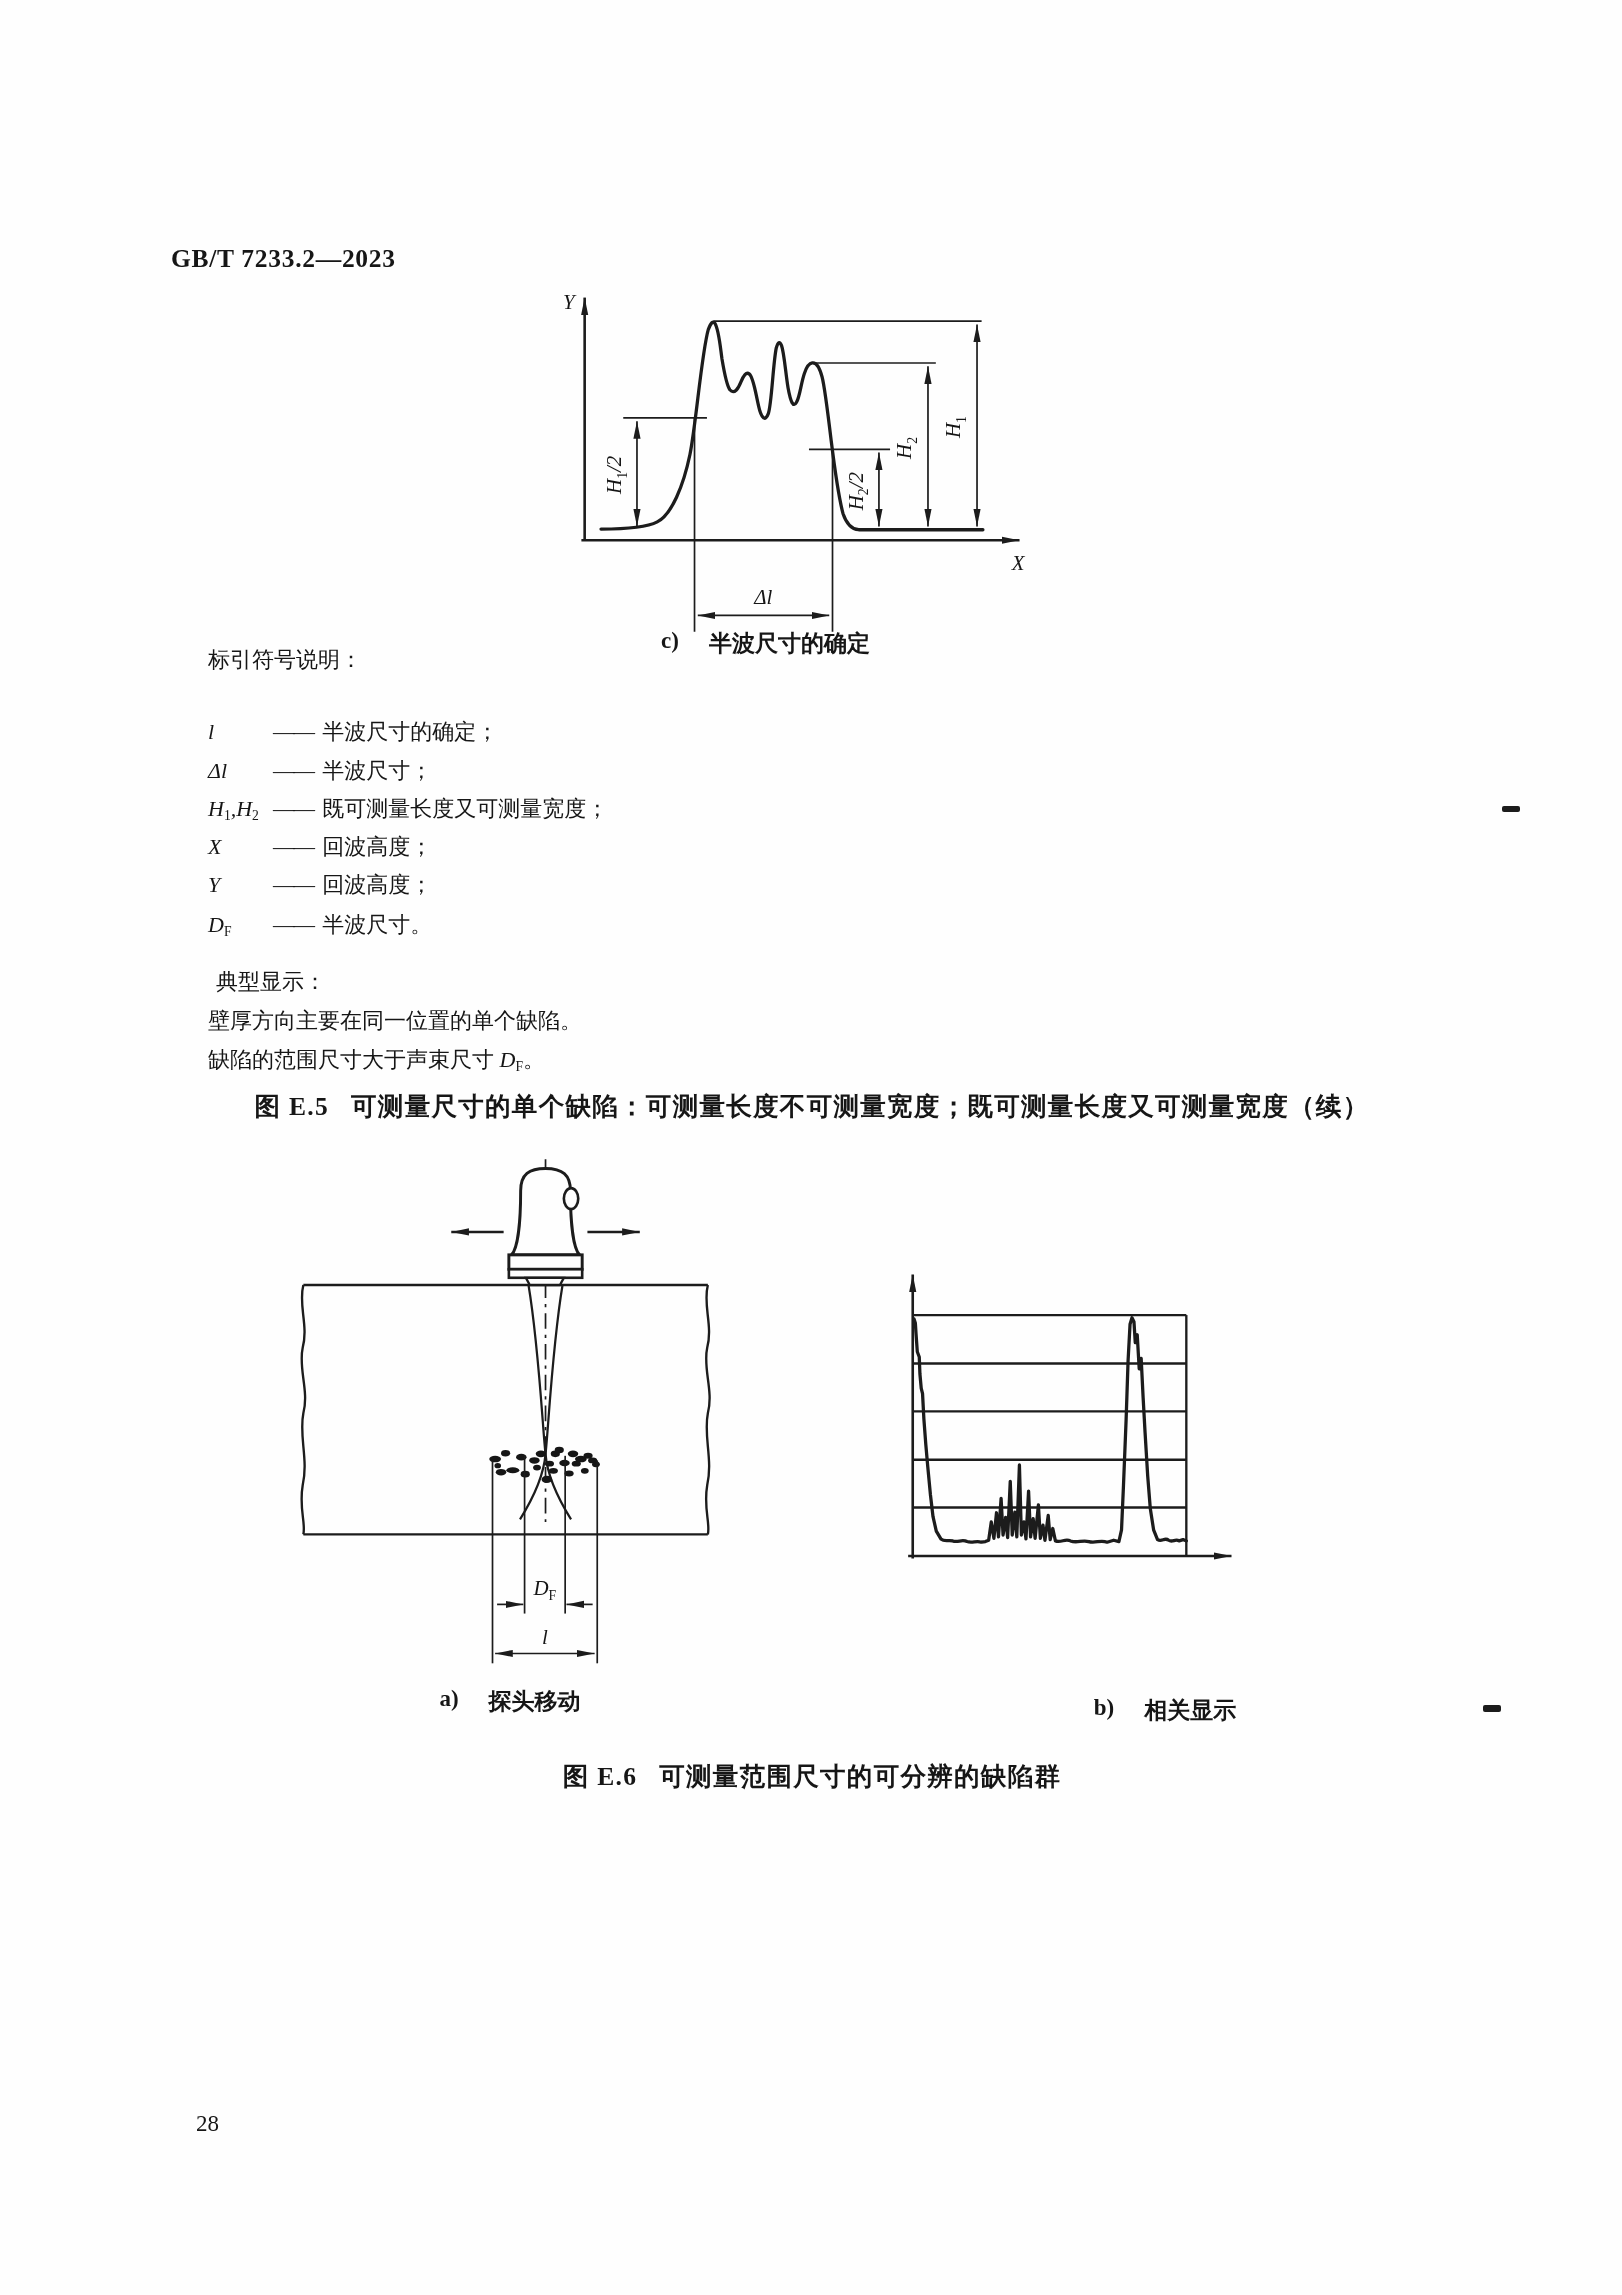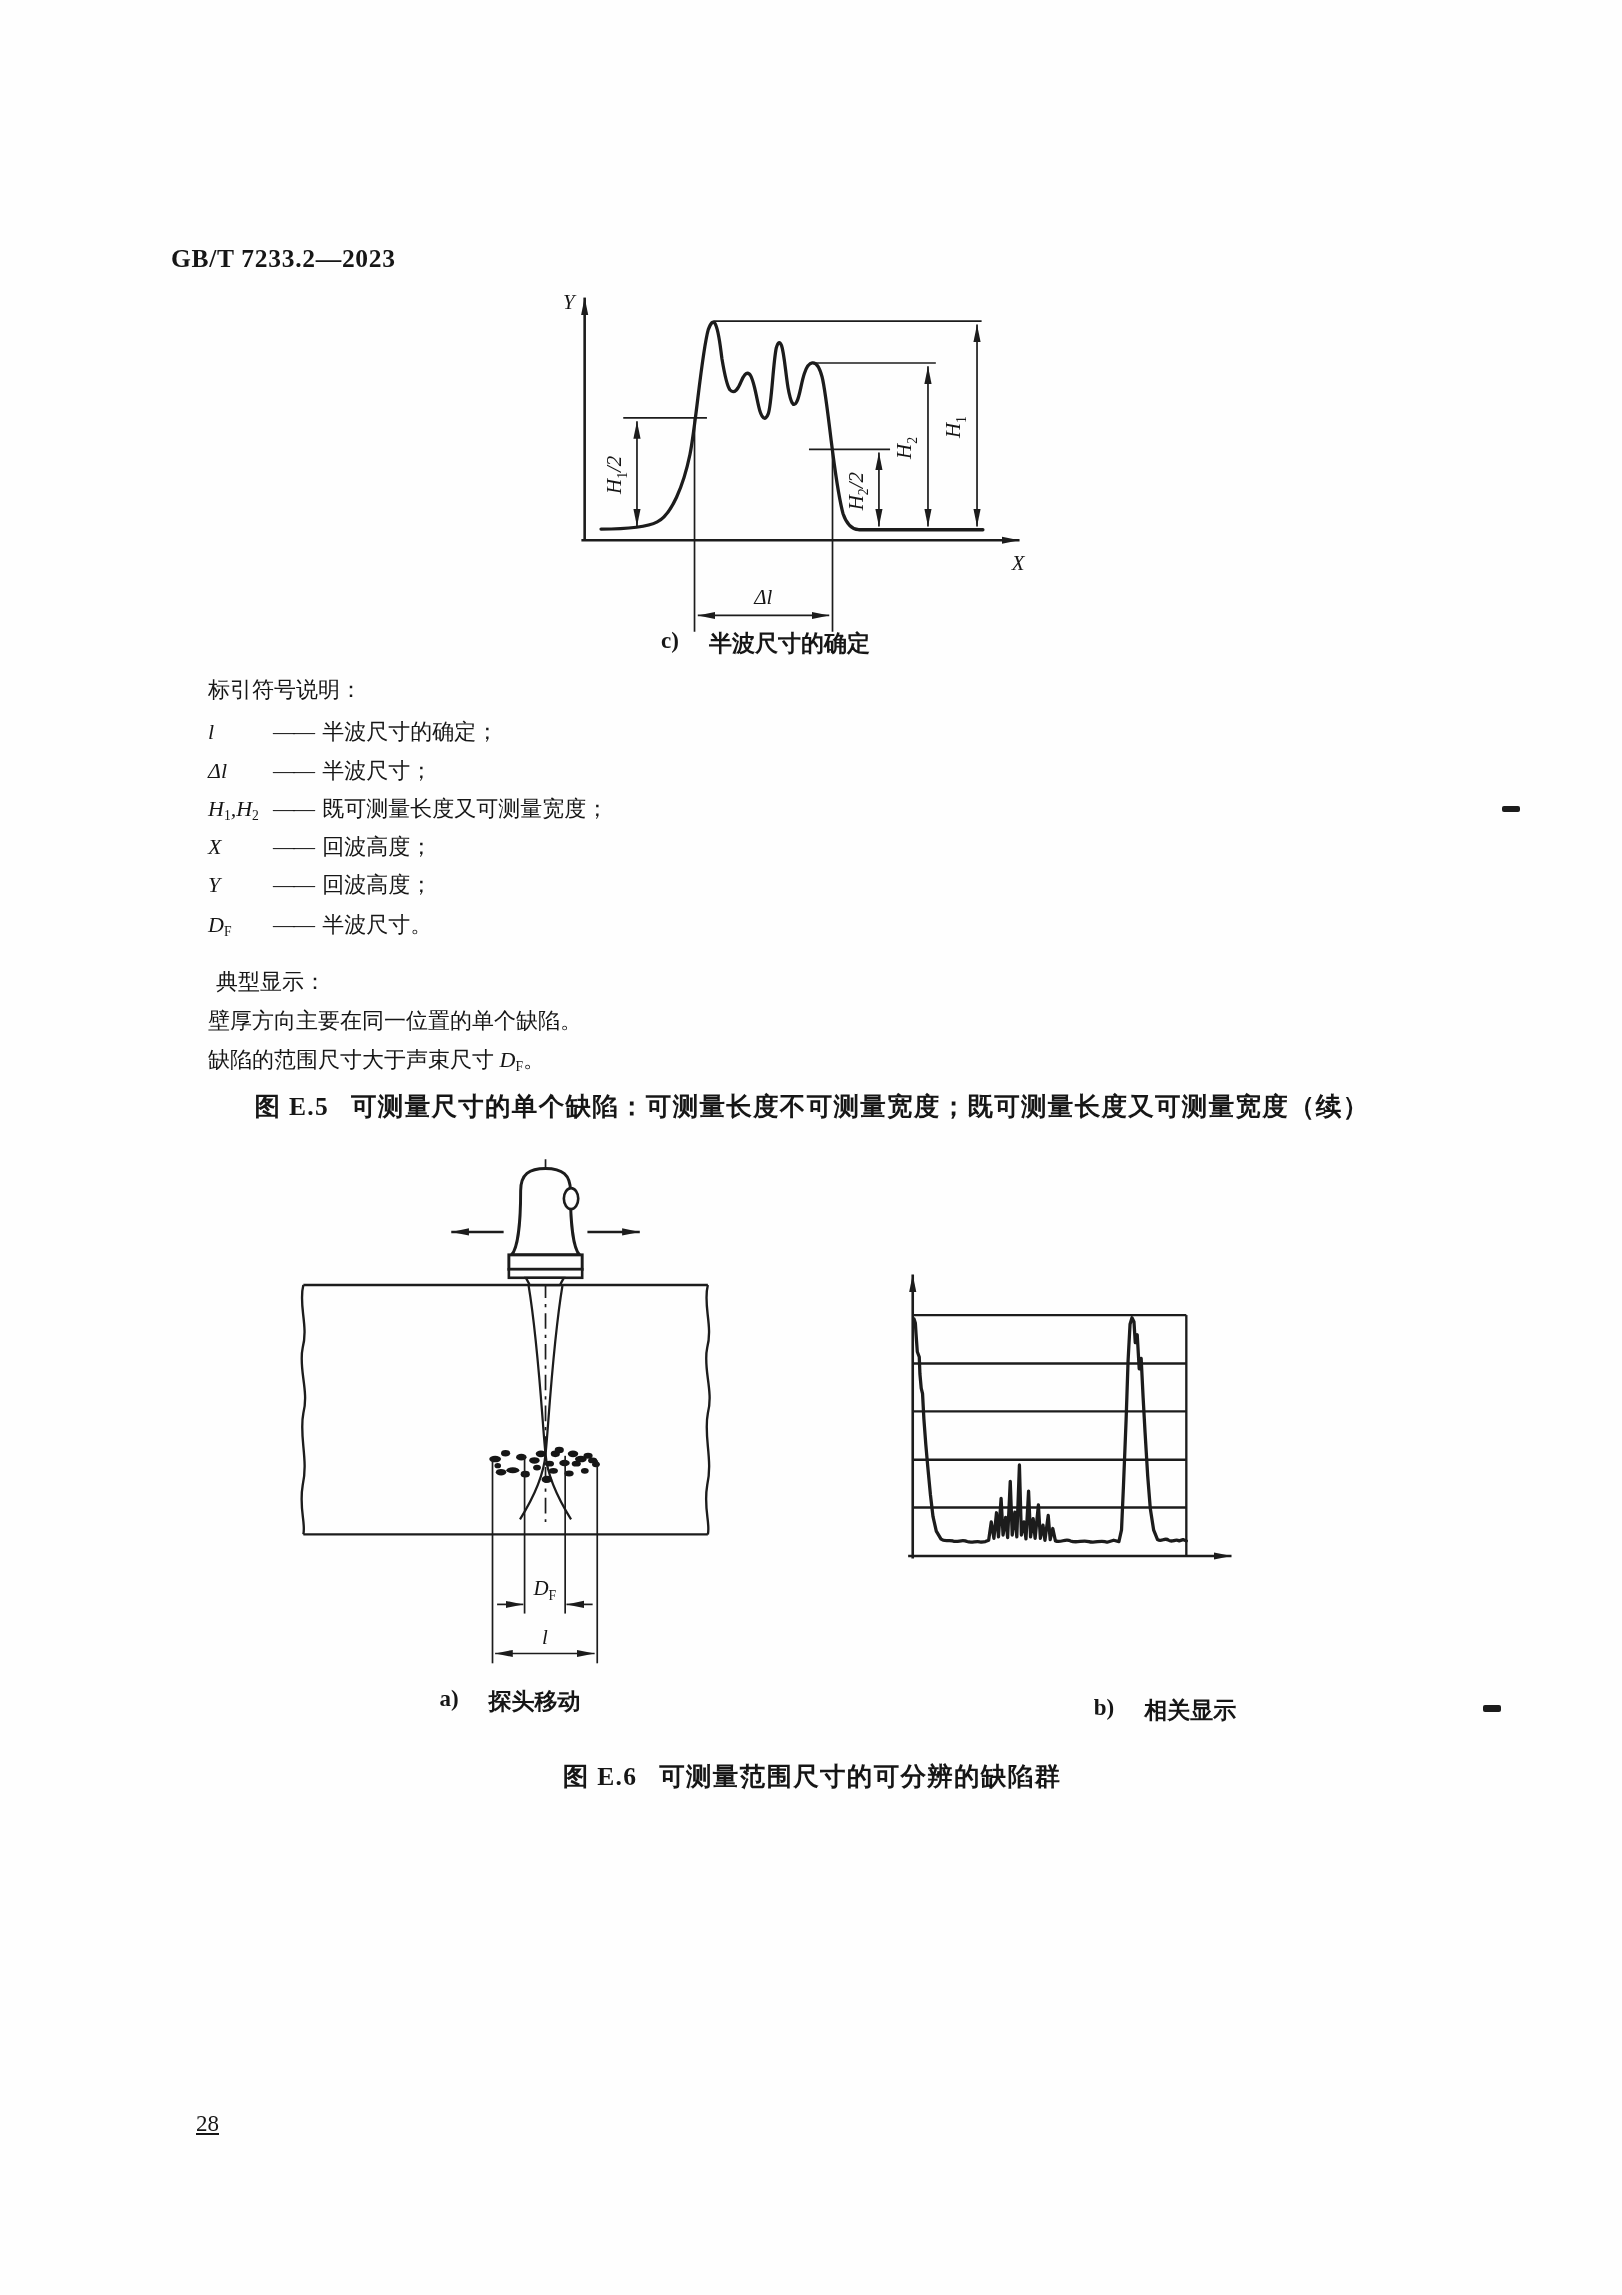--- a/index.html
+++ b/index.html
@@ -16,21 +16,21 @@
   .fig-caption{width:1440px;text-align:center;font-size:25.5px;font-weight:bold;letter-spacing:1.3px;
     font-family:"Liberation Sans","DejaVu Sans",sans-serif;}
   .fig-caption .fig-label{margin-right:22px;font-family:"Liberation Serif","DejaVu Serif",serif;}
   .legend-line{font-size:22px;white-space:nowrap;}
   .legend-row{display:flex;align-items:baseline;font-size:22px;white-space:nowrap;}
   .legend-sym{min-width:65px;font-style:italic;}
   .legend-dash{letter-spacing:-2px;margin-right:9.2px;}
   .sub{font-size:0.62em;vertical-align:-0.28em;font-style:normal;}
   .ital{font-style:italic;}
   .margin-mark{background:#1c1c1c;border-radius:2px;}
-  .page-num{font-size:23px;text-decoration:underline;}
+  .page-num{font-size:23px;}
   svg{overflow:visible;}
   svg .ln{stroke:#1c1c1c;fill:none;}
   svg .thick{stroke-width:5px;}
   svg .mid{stroke-width:3.6px;}
   svg .thin{stroke-width:2.6px;}
   svg .axis{stroke-width:4px;}
   svg text{fill:#161616;}
   svg .mlabel{font-family:"Liberation Serif","DejaVu Serif",serif;font-style:italic;font-size:32px;}
   svg .ssub{font-size:21px;font-style:normal;}
   svg .whitefill{fill:#fefefe;stroke:#1c1c1c;}
@@ -101,21 +101,21 @@
   <text class="mlabel" transform="translate(552,264) rotate(-90)" text-anchor="middle"><tspan>H</tspan><tspan class="ssub" dy="9">2</tspan></text>
   <text class="mlabel" transform="translate(627,232) rotate(-90)" text-anchor="middle"><tspan>H</tspan><tspan class="ssub" dy="9">1</tspan></text>
   <text class="mlabel" x="326" y="503" text-anchor="middle">Δl</text>
 </svg>
 
 <div class="abs sub-caption" style="left:517px;top:628px;width:497px;justify-content:center;">
   <span class="letter">c)</span>
   <span>半波尺寸的确定</span>
 </div>
 
-<div class="abs legend-line" style="left:208px;top:675px;">标引符号说明：</div>
+<div class="abs legend-line" style="left:208px;top:645px;">标引符号说明：</div>
 
 <div class="abs legend-row" style="left:208px;top:717px;">
   <span class="legend-sym"><span>l</span><span class="sub"></span><span></span><span class="sub"></span></span>
   <span class="legend-dash">——</span>
   <span>半波尺寸的确定；</span>
 </div>
 <div class="abs legend-row" style="left:208px;top:756px;">
   <span class="legend-sym"><span>Δl</span><span class="sub"></span><span></span><span class="sub"></span></span>
   <span class="legend-dash">——</span>
   <span>半波尺寸；</span>

